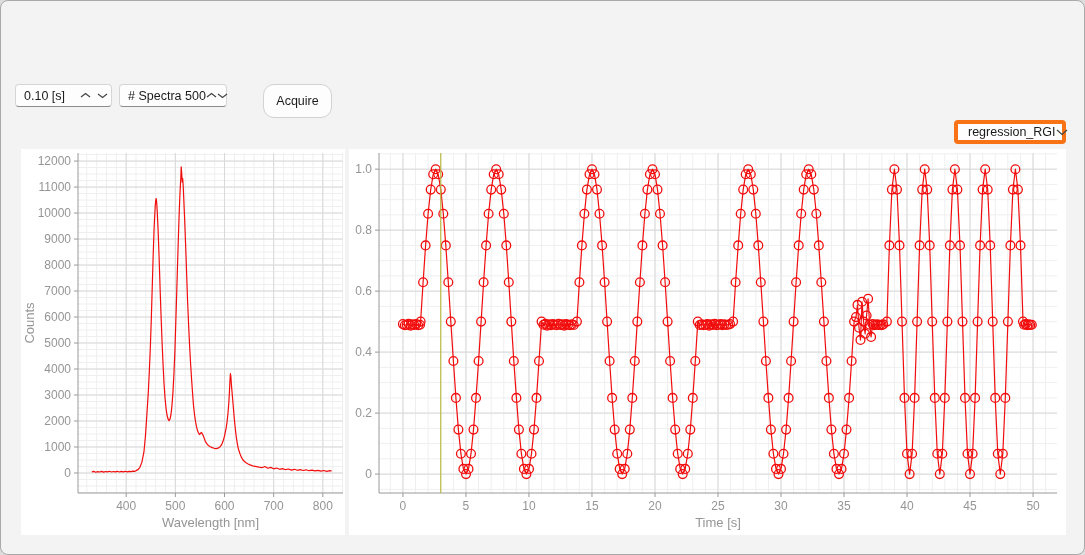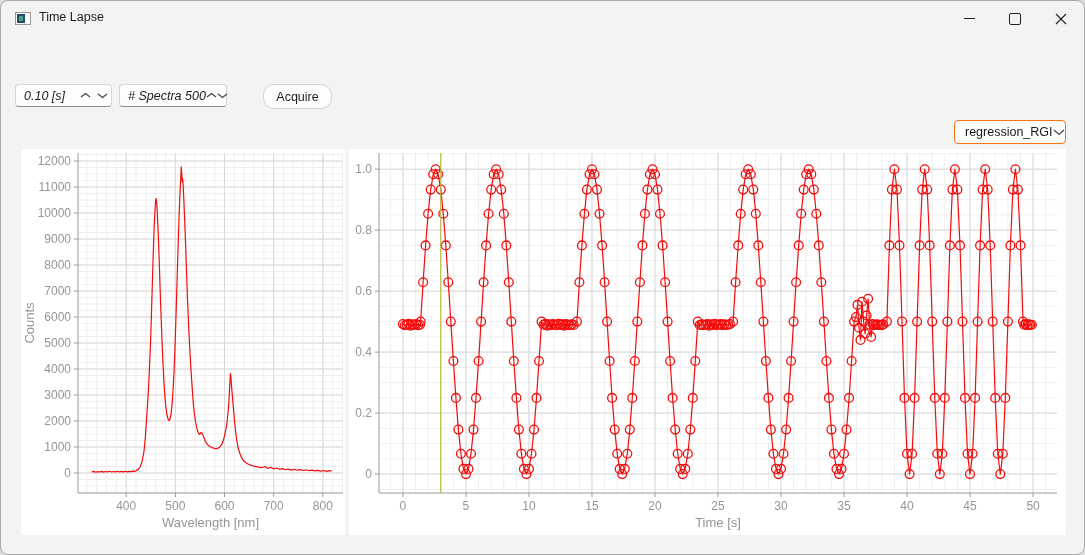--- a/index.html
+++ b/index.html
@@ -16,60 +16,41 @@
   .glyph-min{display:block;width:11px;height:0;border-top:1px solid #222;}
   .glyph-max{display:block;width:10px;height:10px;border:1px solid #222;border-radius:2px;}
   
   .menubar{position:absolute;left:14px;top:44px;height:28px;display:flex;}
   .menu-item{padding:5px 13px;font-size:13px;color:#1b1b1b;}
   
   .toolbar{position:absolute;left:0;top:83px;height:24px;width:100%;}
   .spinbox{position:absolute;height:23px;background:#fdfdfd;border:1px solid #d6d6d6;border-bottom-color:#8c8c8c;
            border-radius:4px;box-sizing:border-box;display:flex;align-items:center;}
   .spin-exposure{left:14px;width:97px;} .spin-spectra{left:118px;width:108px;}
-  .spin-value{flex:1;padding-left:8px;font-size:12.5px;color:#1b1b1b;white-space:nowrap;font-style:italic;}
+  .spin-value{flex:1;padding-left:8px;font-size:12.5px;color:#1b1b1b;white-space:nowrap;}
   .spin-btn{width:17px;height:100%;display:flex;align-items:center;justify-content:center;}
-  .btn{position:absolute;left:262px;width:69px;height:25px;background:#fdfdfd;border:1px solid #d2d2d2;
+  .btn{position:absolute;left:262px;width:69px;height:34px;background:#fdfdfd;border:1px solid #d2d2d2;
        border-radius:11px;box-sizing:border-box;font-size:12.5px;color:#1b1b1b;
        display:flex;align-items:center;justify-content:center;}
   
   .combobox{position:absolute;left:953px;top:119px;width:112px;height:24px;background:#fdfdfd;
-            border:1px solid #f97316;border-radius:4px;box-sizing:border-box;display:flex;align-items:center;}
+            border:4px solid #f97316;border-radius:4px;box-sizing:border-box;display:flex;align-items:center;}
   .combo-value{flex:1;padding-left:10px;font-size:12.5px;color:#1b1b1b;white-space:nowrap;}
   .combo-arrow{width:22px;display:flex;justify-content:center;}
   
   .chart-panel{position:absolute;top:148px;background:#fff;}
   .panel-spectrum{left:20px;width:324px;height:386px;}
   .panel-regression{left:348px;width:717px;height:386px;}
   svg{display:block;}
 </style>
 </head>
 <body>
 
 <div class="window">
 
-  <div class="titlebar">
-    <span class="app-icon">
-        <span class="b1"></span>
-        <span class="b2"></span>
-      </span>
-    <span class="title-text">Time Lapse</span>
-    <div class="win-btn wb-min">
-      <span class="glyph-min"></span>
-    </div>
-    <div class="win-btn wb-max">
-      <span class="glyph-max"></span>
-    </div>
-    <div class="win-btn wb-close">
-      <svg width="12" height="12">
-        <line x1="1" y1="1" x2="11" y2="11" stroke="#222" stroke-width="1.1"></line>
-        <line x1="11" y1="1" x2="1" y2="11" stroke="#222" stroke-width="1.1"></line>
-      </svg>
-    </div>
-  </div>
 
 
   <div class="toolbar">
     <div class="spinbox spin-exposure">
       <span class="spin-value">0.10 [s]</span>
       <span class="spin-btn">
         <svg width="11" height="7">
             <polyline points="1,5 5.5,1.5 10,5" fill="none" stroke="#454545" stroke-width="1.2"></polyline>
           </svg>
       </span>

